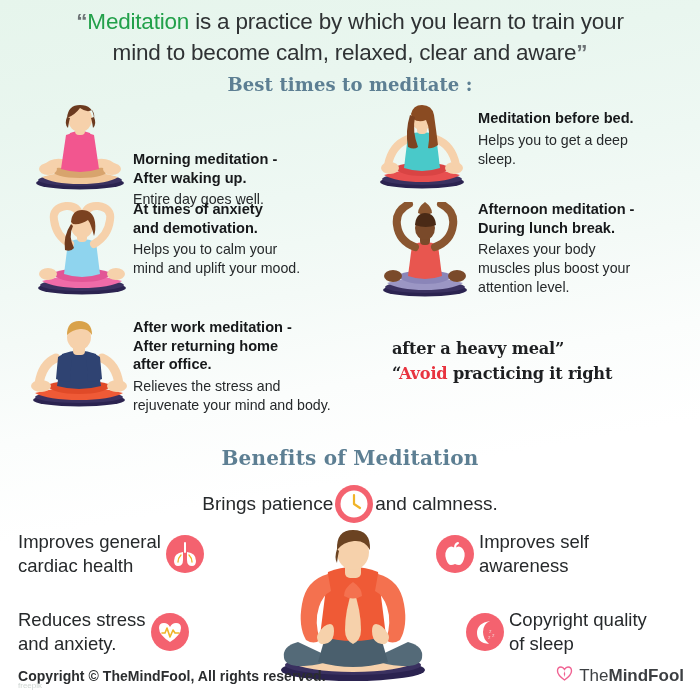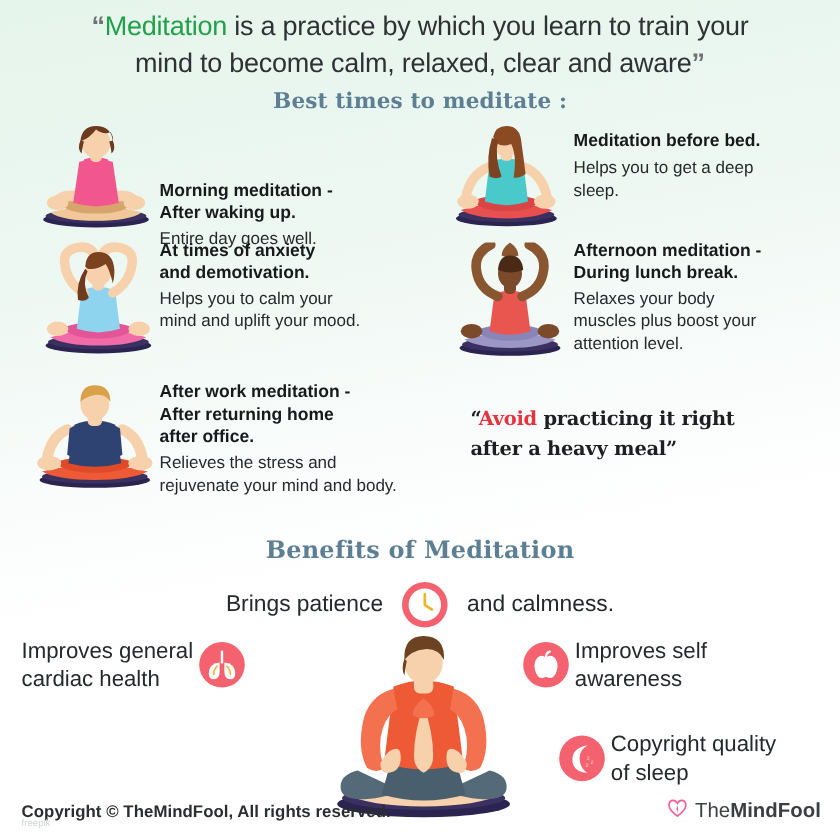--- a/index.html
+++ b/index.html
@@ -86,21 +86,21 @@
     position:absolute; left:0; top:446px; width:700px;
     text-align:center;
     font-family:"DejaVu Serif", serif;
     font-weight:bold;
     font-size:20px;
     color:#5d7f93;
     letter-spacing:0.2px;
   }
   .ben-top {
     position:absolute; left:0; top:483px; width:700px;
-    display:flex; align-items:center; justify-content:center; gap:14px;
+    display:flex; align-items:center; justify-content:center; 
     font-size:19px; color:#26292b;
   }
   .ben {
     position:absolute;
     display:flex; align-items:center; gap:3px;
     font-size:18.5px; line-height:24px; color:#26292b;
   }
   .ben-l { left:18px; }
   .ben-r { left:434px; }
   .ben .lbl { white-space:pre-line; }
@@ -274,24 +274,24 @@
 after office.</div>
         <div class="t-sub" style="white-space:pre-line">Relieves the stress and
 rejuvenate your mind and body.</div>
       </div>
     </div>
 
   </div>
 
   <div class="avoid">
     <div>
+      <span>after a heavy meal</span><span class="qg">”</span>
+    </div>
+    <div>
       <span class="qg">“</span><span class="red">Avoid</span><span> practicing it right</span>
-    </div>
-    <div>
-      <span>after a heavy meal</span><span class="qg">”</span>
     </div>
   </div>
 
   <div class="benefits-title">Benefits of Meditation</div>
 
   <div class="ben-top">
     <span>Brings patience</span>
     <span class="ic">
       <svg width="42" height="42" viewBox="0 0 42 42">
         <circle cx="21" cy="21" r="19" fill="#f4626f"></circle>
@@ -310,20 +310,31 @@
         <circle cx="21" cy="21" r="19" fill="#f4626f"></circle>
         <path d="M21 10 L21 19" stroke="#ffffff" stroke-width="2" stroke-linecap="round"></path>
         <path d="M19 19 q-9 1 -9 9 q0 5 4 5 q5 0 5 -6z" fill="#ffffff"></path>
         <path d="M23 19 q9 1 9 9 q0 5 -4 5 q-5 0 -5 -6z" fill="#ffffff"></path>
         <path d="M17 22 q-3 3 -3 7" stroke="#f0b429" stroke-width="1.3" fill="none" stroke-linecap="round"></path>
         <path d="M25 22 q3 3 3 7" stroke="#f0b429" stroke-width="1.3" fill="none" stroke-linecap="round"></path>
       </svg>
     </span>
   </div>
 
+  <div class="ben ben-l" style="top:608px; width:250px;">
+    <span class="lbl">Reduces stress
+and anxiety.</span>
+    <span class="ic">
+      <svg width="42" height="42" viewBox="0 0 42 42">
+        <circle cx="21" cy="21" r="19" fill="#f4626f"></circle>
+        <path d="M21 31 q-11 -7 -11 -14 q0 -5 5 -5 q4 0 6 4 q2 -4 6 -4 q5 0 5 5 q0 7 -11 14z" fill="#ffffff"></path>
+        <path d="M13 22 h3 l2 -5 l3 9 l3 -7 l2 3 h4" stroke="#f0b429" stroke-width="1.6" fill="none" stroke-linecap="round" stroke-linejoin="round"></path>
+      </svg>
+    </span>
+  </div>
 
   <div class="ben ben-r" style="top:530px; width:250px;">
     <span class="ic">
       <svg width="42" height="42" viewBox="0 0 42 42">
         <circle cx="21" cy="21" r="19" fill="#f4626f"></circle>
         <path d="M21 15 q-4 -3 -7 0 q-4 4 -2 11 q2 6 5 6 q2 0 4 -1 q2 1 4 1 q3 0 5 -6 q2 -7 -2 -11 q-3 -3 -7 0z" fill="#ffffff"></path>
         <path d="M21 15 q0 -4 3 -5" stroke="#ffffff" stroke-width="2" fill="none" stroke-linecap="round"></path>
       </svg>
     </span>
     <span class="lbl">Improves self

